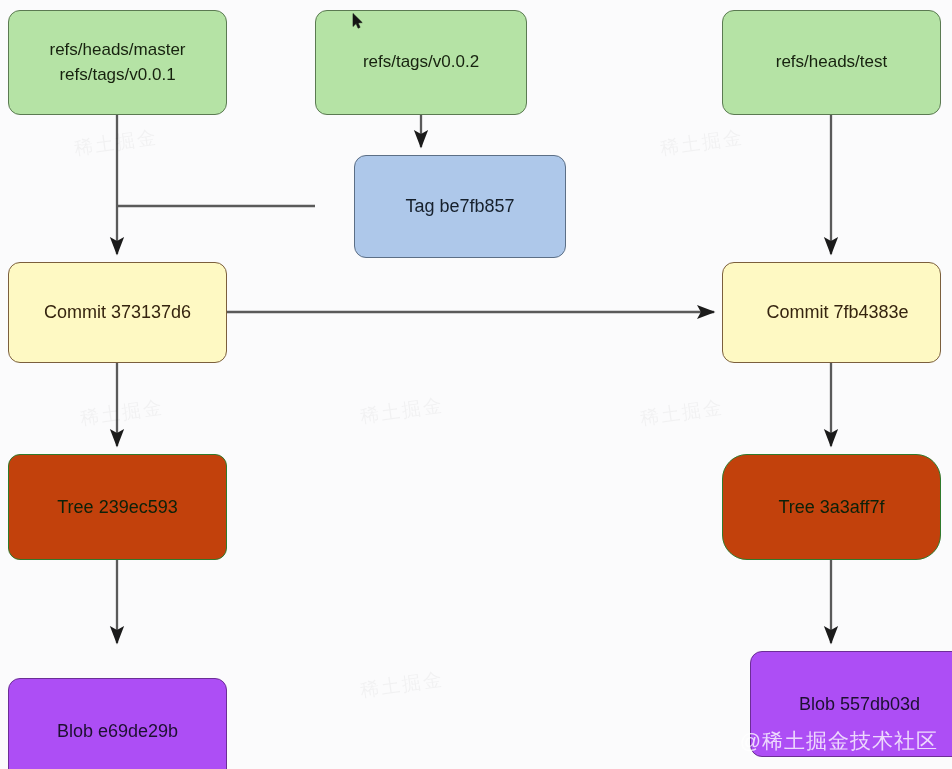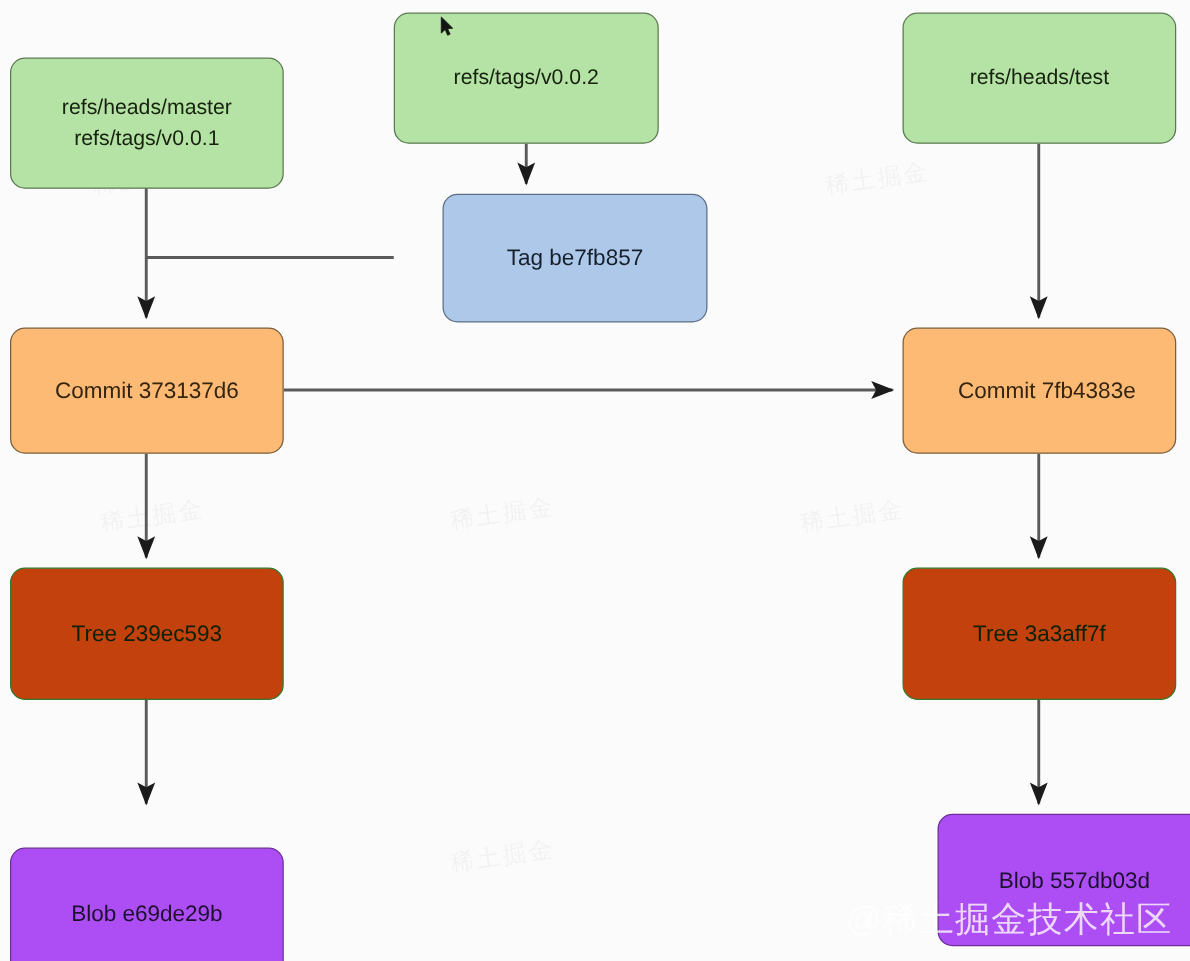--- a/index.html
+++ b/index.html
@@ -49,21 +49,21 @@
   }
   
   .node.tag {
     background: #aec8ea;
     border: 1.5px solid #5c6f86;
     color: #16202c;
     font-size: 18px;
   }
   
   .node.commit {
-    background: #fdba74;
+    background: #fef9c3;
     border: 1.5px solid #7b5f3d;
     color: #35240f;
     font-size: 18px;
   }
   
   .node.tree {
     background: #c2410c;
     border: 1.5px solid #2f7a2c;
     color: #0c2109;
     font-size: 18px;
@@ -92,21 +92,21 @@
     white-space: nowrap;
     z-index: 1;
     user-select: none;
     transform: rotate(-8deg);
   }
   #brand-watermark {
     position: absolute;
     right: 14px;
     bottom: 14px;
     z-index: 7;
-    font-size: 28px;
+    font-size: 21px;
     color: #ffffff;
     opacity: 0.78;
     white-space: nowrap;
     letter-spacing: 1px;
     user-select: none;
   }
 </style>
 </head>
 <body>
 
@@ -141,21 +141,21 @@
       <path d="M117,363 L117,446" marker-end="url(#arrowhead)"></path>
 
       <path d="M831,363 L831,446" marker-end="url(#arrowhead)"></path>
 
       <path d="M117,560 L117,643" marker-end="url(#arrowhead)"></path>
 
       <path d="M831,560 L831,643" marker-end="url(#arrowhead)"></path>
     </g>
   </svg>
 
-  <div class="node ref" style="left:8px; top:10px; width:219px; height:105px;margin-top:36px;">
+  <div class="node ref" style="left:8px; top:10px; width:219px; height:105px;">
     <span class="line">refs/heads/master</span>
     <span class="line">refs/tags/v0.0.1</span>
   </div>
 
   <div class="node ref" style="left:315px; top:10px; width:212px; height:105px;">
     <span class="line">refs/tags/v0.0.2</span>
   </div>
 
   <div class="node ref" style="left:722px; top:10px; width:219px; height:105px;">
     <span class="line">refs/heads/test</span>
@@ -170,21 +170,21 @@
   </div>
 
   <div class="node commit" style="left:722px; top:262px; width:219px; height:101px;padding-left:12px;">
     <span class="line">Commit 7fb4383e</span>
   </div>
 
   <div class="node tree" style="left:8px; top:454px; width:219px; height:106px;">
     <span class="line">Tree 239ec593</span>
   </div>
 
-  <div class="node tree" style="left:722px; top:454px; width:219px; height:106px;">
+  <div class="node tree" style="left:722px; top:454px; width:219px; height:106px;border-radius:25px;">
     <span class="line">Tree 3a3aff7f</span>
   </div>
 
   <div class="node blob" style="left:8px; top:678px; width:219px; height:106px;">
     <span class="line">Blob e69de29b</span>
   </div>
 
   <div class="node blob" style="left:750px; top:651px; width:219px; height:106px;">
     <span class="line">Blob 557db03d</span>
   </div>

